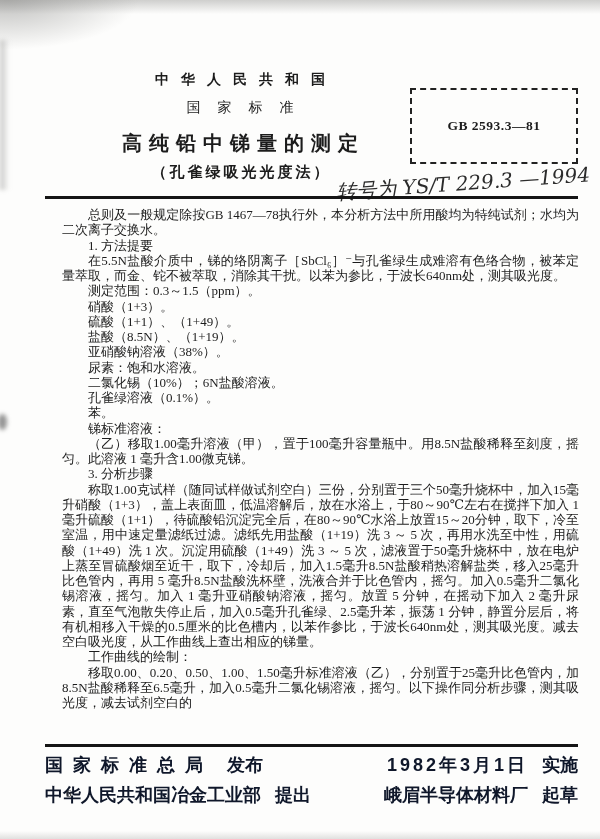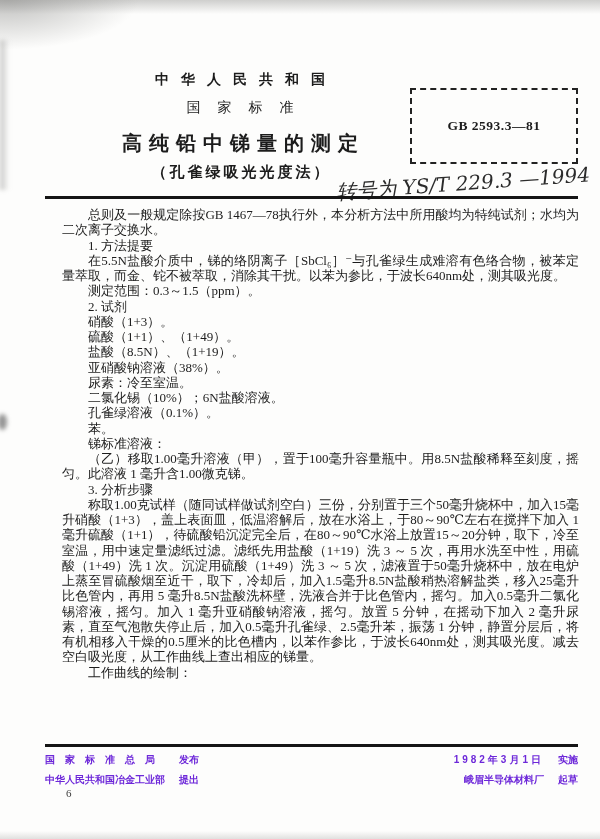--- a/index.html
+++ b/index.html
@@ -97,21 +97,21 @@
   }
 
   
   .rule-bottom {
     position: absolute; top: 744px; left: 45px; width: 533px; height: 2.5px;
     background: #151515;
   }
   .footer {
     position: absolute; top: 753px; left: 45px; width: 533px;
     font-family: "Liberation Sans", "DejaVu Sans", sans-serif;
-    font-weight: bold; font-size: 10px; color: #6d28d9;
+    font-weight: bold; font-size: 18px; color: #0f172a;
   }
   .f-row {
     display: flex; justify-content: space-between; align-items: baseline;
     margin-bottom: 6px;
   }
   .f-left, .f-right { white-space: nowrap; }
   .f-spread { letter-spacing: 10px; }
   .f-date { letter-spacing: 3px; }
   .f-label { margin-left: 14px; }
   .page-num {
@@ -144,34 +144,34 @@
 
   <div class="handwriting">转号为 YS/T 229.3 —1994</div>
 
   <div class="rule-top"></div>
 
   <div class="body-text">
     <p>总则及一般规定除按GB 1467—78执行外，本分析方法中所用酸均为特纯试剂；水均为二次离子交换水。</p>
     <p>1. 方法提要</p>
     <p>在5.5N盐酸介质中，锑的络阴离子［SbCl₆］⁻与孔雀绿生成难溶有色络合物，被苯定量萃取，而金、铊不被萃取，消除其干扰。以苯为参比，于波长640nm处，测其吸光度。</p>
     <p>测定范围：0.3～1.5（ppm）。</p>
-    <p>2. 试剂</p>
     <p>硝酸（1+3）。</p>
     <p>硫酸（1+1）、（1+49）。</p>
     <p>盐酸（8.5N）、（1+19）。</p>
     <p>亚硝酸钠溶液（38%）。</p>
-    <p>尿素：冷至室温。</p>
+    <p>尿素：饱和水溶液。</p>
     <p>二氯化锡（10%）；6N盐酸溶液。</p>
     <p>孔雀绿溶液（0.1%）。</p>
     <p>苯。</p>
     <p>锑标准溶液：</p>
     <p>（乙）移取1.00毫升溶液（甲），置于100毫升容量瓶中。用8.5N盐酸稀释至刻度，摇匀。此溶液 1 毫升含1.00微克锑。</p>
     <p>3. 分析步骤</p>
     <p>称取1.00克试样（随同试样做试剂空白）三份，分别置于三个50毫升烧杯中，加入15毫升硝酸（1+3），盖上表面皿，低温溶解后，放在水浴上，于80～90℃左右在搅拌下加入 1 毫升硫酸（1+1），待硫酸铅沉淀完全后，在80～90℃水浴上放置15～20分钟，取下，冷至室温，用中速定量滤纸过滤。滤纸先用盐酸（1+19）洗 3 ～ 5 次，再用水洗至中性，用硫酸（1+49）洗 1 次。沉淀用硫酸（1+49）洗 3 ～ 5 次，滤液置于50毫升烧杯中，放在电炉上蒸至冒硫酸烟至近干，取下，冷却后，加入1.5毫升8.5N盐酸稍热溶解盐类，移入25毫升比色管内，再用 5 毫升8.5N盐酸洗杯壁，洗液合并于比色管内，摇匀。加入0.5毫升二氯化锡溶液，摇匀。加入 1 毫升亚硝酸钠溶液，摇匀。放置 5 分钟，在摇动下加入 2 毫升尿素，直至气泡散失停止后，加入0.5毫升孔雀绿、2.5毫升苯，振荡 1 分钟，静置分层后，将有机相移入干燥的0.5厘米的比色槽内，以苯作参比，于波长640nm处，测其吸光度。减去空白吸光度，从工作曲线上查出相应的锑量。</p>
     <p>工作曲线的绘制：</p>
+    <p>移取0.00、0.20、0.50、1.00、1.50毫升标准溶液（乙），分别置于25毫升比色管内，加8.5N盐酸稀释至6.5毫升，加入0.5毫升二氯化锡溶液，摇匀。以下操作同分析步骤，测其吸光度，减去试剂空白的</p>
   </div>
 
   <div class="rule-bottom"></div>
 
   <div class="footer">
     <div class="f-row">
       <div class="f-left">
         <span class="f-spread">国家标准总局</span><span class="f-label">发布</span>
       </div>
       <div class="f-right">

